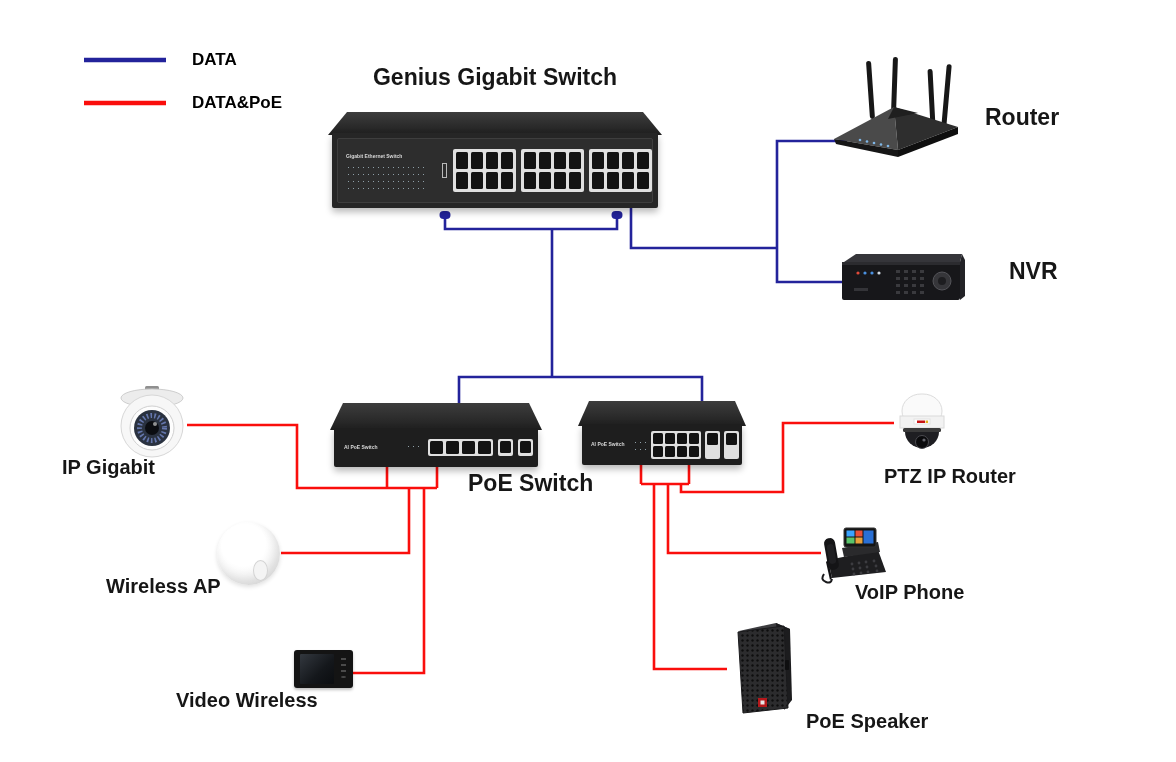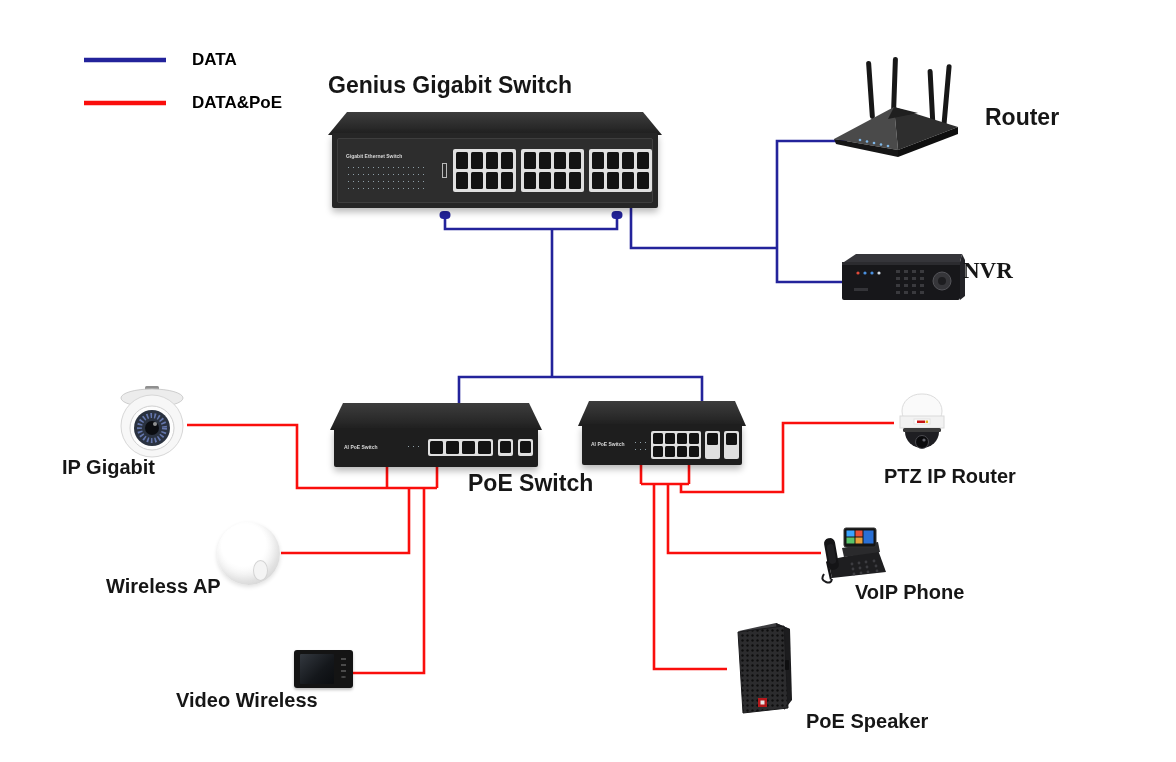--- a/index.html
+++ b/index.html
@@ -88,21 +88,21 @@
     <svg class="abs" style="left:0;top:12px;" width="84" height="6">
       <line x1="1" y1="3" x2="83" y2="3" stroke="#23239b" stroke-width="4.5"></line>
     </svg>
     <div class="abs legend-label" style="left:109px;top:5px;">DATA</div>
     <svg class="abs" style="left:0;top:55px;" width="84" height="6">
       <line x1="1" y1="3" x2="83" y2="3" stroke="#fa0e0c" stroke-width="4.5"></line>
     </svg>
     <div class="abs legend-label" style="left:109px;top:48px;">DATA&amp;PoE</div>
   </div>
 
-  <div class="label lbl-23" style="left:328px;top:72px;width:334px;text-align:left;">Genius Gigabit Switch</div>
+  <div class="label lbl-23" style="left:328px;top:64px;width:334px;text-align:center;">Genius Gigabit Switch</div>
 
   <div class="dev" style="left:328px;top:112px;width:334px;height:96px;">
     <div class="sw-lid" style="height:23px;clip-path:polygon(19px 0,calc(100% - 19px) 0,100% 100%,0 100%);"></div>
     <div class="sw-body" style="top:21px;">
       <div class="sw-panel">
         <div style="width:96px;padding-left:8px;">
           <div class="tiny">Gigabit Ethernet Switch</div>
           <div class="led-grid" style="width:78px;height:26px;margin-top:2px;"></div>
         </div>
         <div class="sw-reset" style="width:8px;height:13px;margin-right:6px;"></div>
@@ -192,21 +192,21 @@
           <rect x="82" y="34" width="4" height="3"></rect>
         <rect x="58" y="41" width="4" height="3"></rect>
           <rect x="66" y="41" width="4" height="3"></rect>
           <rect x="74" y="41" width="4" height="3"></rect>
           <rect x="82" y="41" width="4" height="3"></rect>
       </g>
       <circle cx="104" cy="31" r="9" fill="#36363a" stroke="#55555a" stroke-width="1"></circle>
       <circle cx="104" cy="31" r="4" fill="#1d1d20"></circle>
     </svg>
   </div>
-  <div class="label lbl-21" style="left:963px;top:258px;font-family:Liberation Serif, serif;">NVR</div>
+  <div class="label lbl-21" style="left:1009px;top:258px;">NVR</div>
 
   <div class="dev" style="left:330px;top:403px;width:212px;height:64px;">
     <div class="sw-lid" style="height:27px;clip-path:polygon(13px 0,calc(100% - 13px) 0,100% 100%,0 100%);"></div>
     <div class="sw-body" style="top:25px;background:#1e1e1e;">
       <div style="position:absolute;inset:3px;display:flex;align-items:center;">
         <div style="width:62px;padding-left:7px;">
           <div class="tiny">AI PoE Switch</div>
         </div>
         <div class="led-grid" style="width:16px;height:10px;margin-right:6px;"></div>
         <div style="display:flex;gap:5px;">

